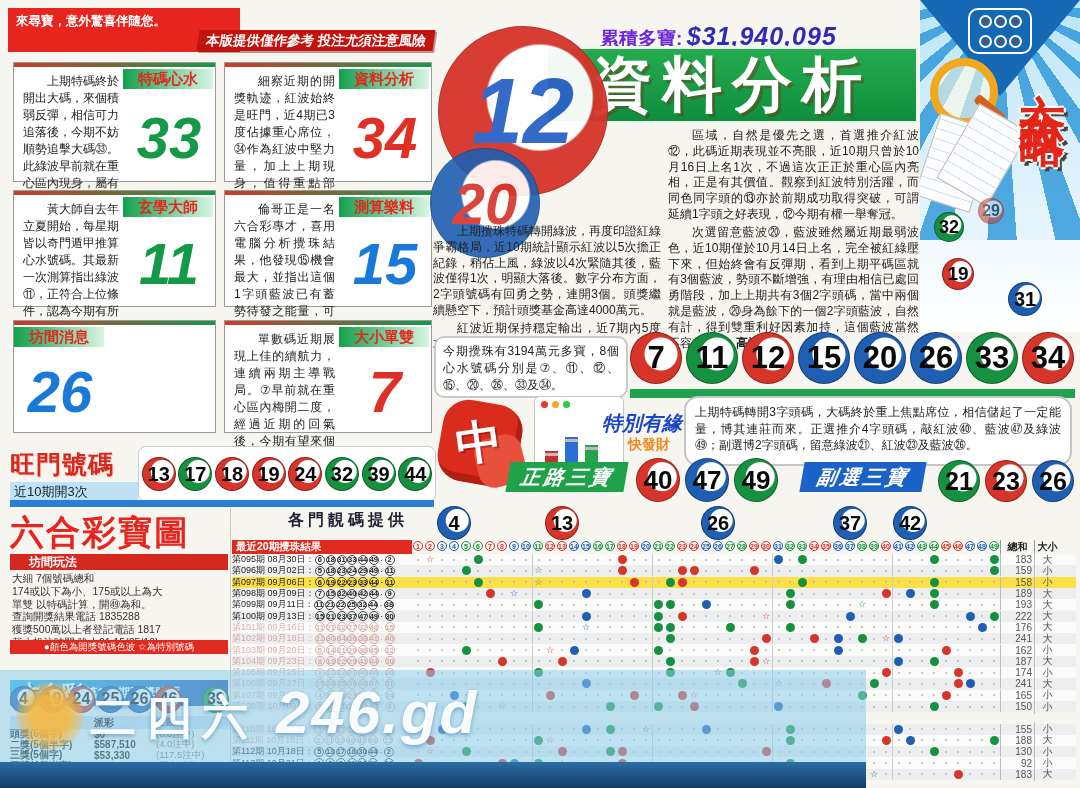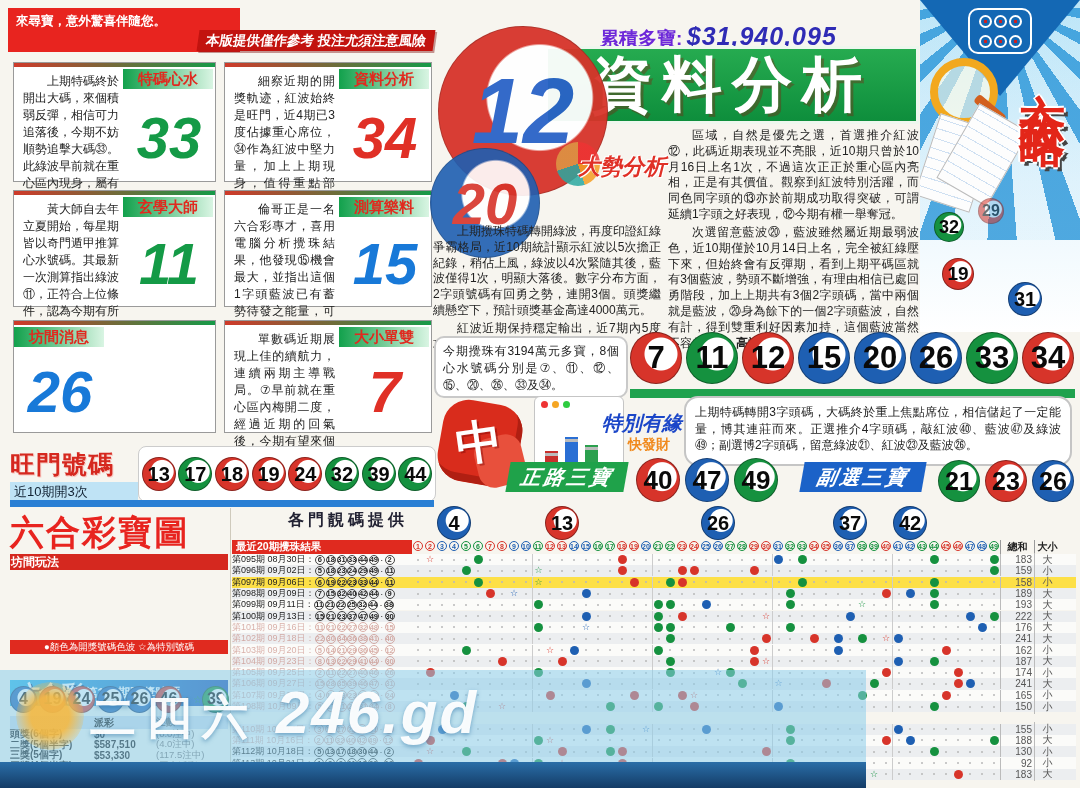--- a/index.html
+++ b/index.html
@@ -84,21 +84,21 @@
   .vtitle{position:absolute;right:6px;top:56px;height:266px;writing-mode:vertical-rl;font-size:46px;font-weight:900;
       color:#e32619;letter-spacing:10px;
       text-shadow:-2px 0 0 #fff,2px 0 0 #fff,0 -2px 0 #fff,0 2px 0 #fff,4px 4px 0 #444;}
   .mag{position:absolute;left:10px;top:58px;width:52px;height:52px;border:8px solid #f2a81e;border-radius:50%;background:rgba(255,252,230,.6);}
   .mag-h{position:absolute;left:52px;top:104px;width:36px;height:10px;background:#d2601e;transform:rotate(40deg);border-radius:4px;}
   .ticket{position:absolute;background:#fdfdfd;border:1px solid #bbb;width:56px;height:84px;
       background-image:repeating-linear-gradient(0deg,transparent 0 9px,#cfe0f2 9px 10px);}
   
   .bt-title{left:10px;top:510px;width:220px;color:#e8241f;font-size:34px;font-weight:900;letter-spacing:2px;white-space:nowrap;}
   .play-strip{left:10px;top:554px;width:218px;height:16px;background:#d5281f;color:#fff;font-size:12px;font-weight:bold;
-      display:flex;align-items:center;padding-left:1px;box-sizing:border-box;}
+      display:flex;align-items:center;padding-left:19px;box-sizing:border-box;}
   .rules{left:12px;top:572px;width:216px;font-size:10.5px;line-height:1.22;color:#333;}
   .rules div{white-space:nowrap;overflow:hidden;}
   .legend-strip{left:10px;top:640px;width:218px;height:14px;background:#e02a1f;color:#fff;font-size:9.5px;
       display:flex;align-items:center;justify-content:center;white-space:nowrap;}
   .draw-strip{left:10px;top:680px;width:218px;height:26px;background:linear-gradient(90deg,#29b6e8,#1b50b0);
       display:flex;align-items:center;padding-left:6px;box-sizing:border-box;gap:6px;}
   .draw-brand{color:#fff;font-size:21px;font-weight:900;font-style:italic;text-shadow:2px 2px 0 #123c7a;white-space:nowrap;}
   .draw-label{color:#fff;font-size:12.5px;font-weight:bold;white-space:nowrap;}
   .draw-balls{left:10px;top:684px;width:218px;height:30px;display:flex;align-items:center;gap:2px;}
   .draw-dot{font-weight:900;color:#333;margin:0 1px;}
@@ -236,24 +236,20 @@
     <span class="ja">$31,940,095</span>
   </div>
   <div class="abs headline">
     <span>資料分析</span>
   </div>
 
   <div id="bigballs">
       <div class="abs bigball" style="left: 438px; top: 26px; width: 168px; height: 168px; font-size: 92px; color: rgb(42, 99, 200); opacity: 0.95; background: radial-gradient(circle at 60% 42%, rgb(255, 255, 255) 52px, rgb(215, 52, 42) 54px);">12</div>
       <div class="abs bigball" style="left: 430px; top: 148px; width: 108px; height: 108px; font-size: 58px; color: rgb(215, 52, 42); opacity: 0.9; background: radial-gradient(circle at 60% 42%, rgb(255, 255, 255) 33px, rgb(30, 95, 178) 35px);">20</div>
     </div>
-  <div class="abs trendlogo">
-    <span class="disc"></span>
-    <span class="txt">大勢分析</span>
-  </div>
 
   <div class="abs artcol" style="left:433px;top:224px;width:228px;height:104px;">
     <p>上期攪珠特碼轉開綠波，再度印證紅綠爭霸格局，近10期統計顯示紅波以5次擔正紀錄，稍佔上風，綠波以4次緊隨其後，藍波僅得1次，明顯大落後。數字分布方面，2字頭號碼有回勇之勢，連開3個。頭獎繼續懸空下，預計頭獎基金高達4000萬元。</p>
     <p>紅波近期保持穩定輸出，近7期內5度攻佔特碼</p>
   </div>
   <div class="abs artcol" style="left:668px;top:128px;width:251px;height:202px;">
     <p>區域，自然是優先之選，首選推介紅波⑫，此碼近期表現並不亮眼，近10期只曾於10月16日上名1次，不過這次正正於重心區內亮相，正是有其價值。觀察到紅波特別活躍，而同色同字頭的⑬亦於前期成功取得突破，可謂延續1字頭之好表現，⑫今期有權一舉奪冠。</p>
     <p><span>次選留意藍波⑳，藍波雖然屬近期最弱波色，近10期僅於10月14日上名，完全被紅綠壓下來，但始終會有反彈期，看到上期平碼區就有3個藍波，勢頭不斷增強，有理由相信已處回勇階段，加上上期共有3個2字頭碼，當中兩個就是藍波，⑳身為餘下的一個2字頭藍波，自然有計，得到雙重利好因素加持，這個藍波當然不容忽視。</span><span class="author">高祿鈞</span></p>
   </div>
 
@@ -323,20 +319,28 @@
     <div id="banner-balls">
         <span class="ball" style="height: 30px; width: 30px; font-size: 18px; background: radial-gradient(circle at 60% 42%, rgb(255, 255, 255) 9px, rgb(21, 145, 63) 10px); position: absolute; left: 14px; top: 212px;">32</span>
         <span class="ball" style="height: 26px; width: 26px; font-size: 16px; background: radial-gradient(circle at 60% 42%, rgb(255, 255, 255) 8px, rgb(215, 52, 42) 9px); position: absolute; left: 58px; top: 198px; opacity: 0.55;">29</span>
         <span class="ball" style="height: 32px; width: 32px; font-size: 19px; background: radial-gradient(circle at 60% 42%, rgb(255, 255, 255) 10px, rgb(215, 52, 42) 11px); position: absolute; left: 22px; top: 258px;">19</span>
         <span class="ball" style="height: 34px; width: 34px; font-size: 20px; background: radial-gradient(circle at 60% 42%, rgb(255, 255, 255) 11px, rgb(30, 95, 178) 12px); position: absolute; left: 88px; top: 282px;">31</span>
       </div>
   </div>
 
   <div class="abs bt-title">六合彩寶圖</div>
   <div class="abs play-strip">坊間玩法</div>
+  <div class="abs rules" id="rules">
+      <div>大細 7個號碼總和</div>
+      <div>174或以下為小、175或以上為大</div>
+      <div>單雙 以特碼計算，開㊾為和。</div>
+      <div>查詢開獎結果電話 1835288</div>
+      <div>獲獎500萬以上者登記電話 1817</div>
+      <div>截止投注時間 晚上21:15(25/10)</div>
+    </div>
   <div class="abs legend-strip">●顏色為開獎號碼色波 ☆為特別號碼</div>
   <div class="abs draw-strip">
     <span class="draw-brand">六合彩</span>
     <span class="draw-label">第114期開獎號碼</span>
   </div>
   <div class="abs draw-balls" id="draw-balls">
       <span class="ball" style="height: 27px; width: 27px; font-size: 16px; background: radial-gradient(circle at 60% 42%, rgb(255, 255, 255) 8px, rgb(30, 95, 178) 9px);">4</span>
       <span class="ball" style="height: 27px; width: 27px; font-size: 16px; background: radial-gradient(circle at 60% 42%, rgb(255, 255, 255) 8px, rgb(215, 52, 42) 9px);">19</span>
       <span class="ball" style="height: 27px; width: 27px; font-size: 16px; background: radial-gradient(circle at 60% 42%, rgb(255, 255, 255) 8px, rgb(215, 52, 42) 9px);">24</span>
       <span class="ball" style="height: 27px; width: 27px; font-size: 16px; background: radial-gradient(circle at 60% 42%, rgb(255, 255, 255) 8px, rgb(30, 95, 178) 9px);">25</span>

